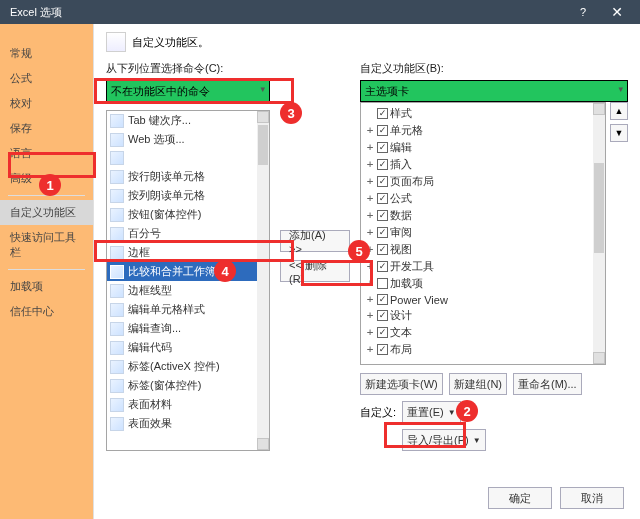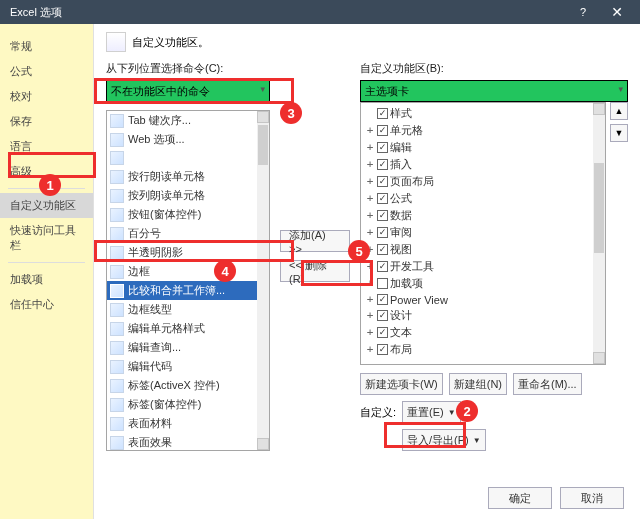--- a/index.html
+++ b/index.html
@@ -2,21 +2,21 @@
 <html><head>
 <meta charset="utf-8">
 <style>
   * { box-sizing: border-box; margin: 0; padding: 0; font-family: "Microsoft YaHei", Arial, sans-serif; font-size: 11px; }
   body { background: #fff; width: 640px; height: 519px; overflow: hidden; }
   .titlebar { background: #3b4a5a; color: #fff; height: 24px; display: flex; align-items: center; padding: 0 6px 0 10px; }
   .titlebar .title { flex: 1; }
   .titlebar .btn { width: 34px; height: 24px; display: flex; align-items: center; justify-content: center; color: #fff; }
   .titlebar .btn.close { font-size: 14px; }
   .shell { display: flex; height: 495px; }
-  .sidebar { width: 94px; background: #fef9c3; border-right: 1px solid #e0e0e0; padding-top: 10px; }
+  .sidebar { width: 94px; background: #fdba74; border-right: 1px solid #e0e0e0; padding-top: 17px; }
   .sidebar .item { padding: 5px 10px; color: #444; }
   .sidebar .item.sel { background: #d8d8d8; }
   .sidebar hr { border: none; border-top: 1px solid #ddd; margin: 4px 8px; }
   .main { flex: 1; padding: 8px 12px 8px 12px; position: relative; }
   .hdr { display: flex; align-items: center; gap: 6px; margin-bottom: 9px; }
   .hdr .icon { width: 20px; height: 20px; border: 1px solid #d0d0d0; background: linear-gradient(#fff,#eef); }
   .cols { display: flex; gap: 10px; }
   .col { display: flex; flex-direction: column; }
   .col.left { width: 164px; }
   .col.mid { width: 70px; align-items: center; justify-content: center; gap: 8px; }
@@ -111,24 +111,20 @@
               <div class="cmd">
                 <span class="ico"></span>
                 <span>按钮(窗体控件)</span>
               </div>
               <div class="cmd">
                 <span class="ico"></span>
                 <span>百分号</span>
               </div>
               <div class="cmd">
                 <span class="ico"></span>
-                <span>半透明阴影</span>
-              </div>
-              <div class="cmd">
-                <span class="ico"></span>
                 <span>边框</span>
               </div>
               <div class="cmd sel">
                 <span class="ico"></span>
                 <span>比较和合并工作簿...</span>
               </div>
               <div class="cmd">
                 <span class="ico"></span>
                 <span>边框线型</span>
               </div>

